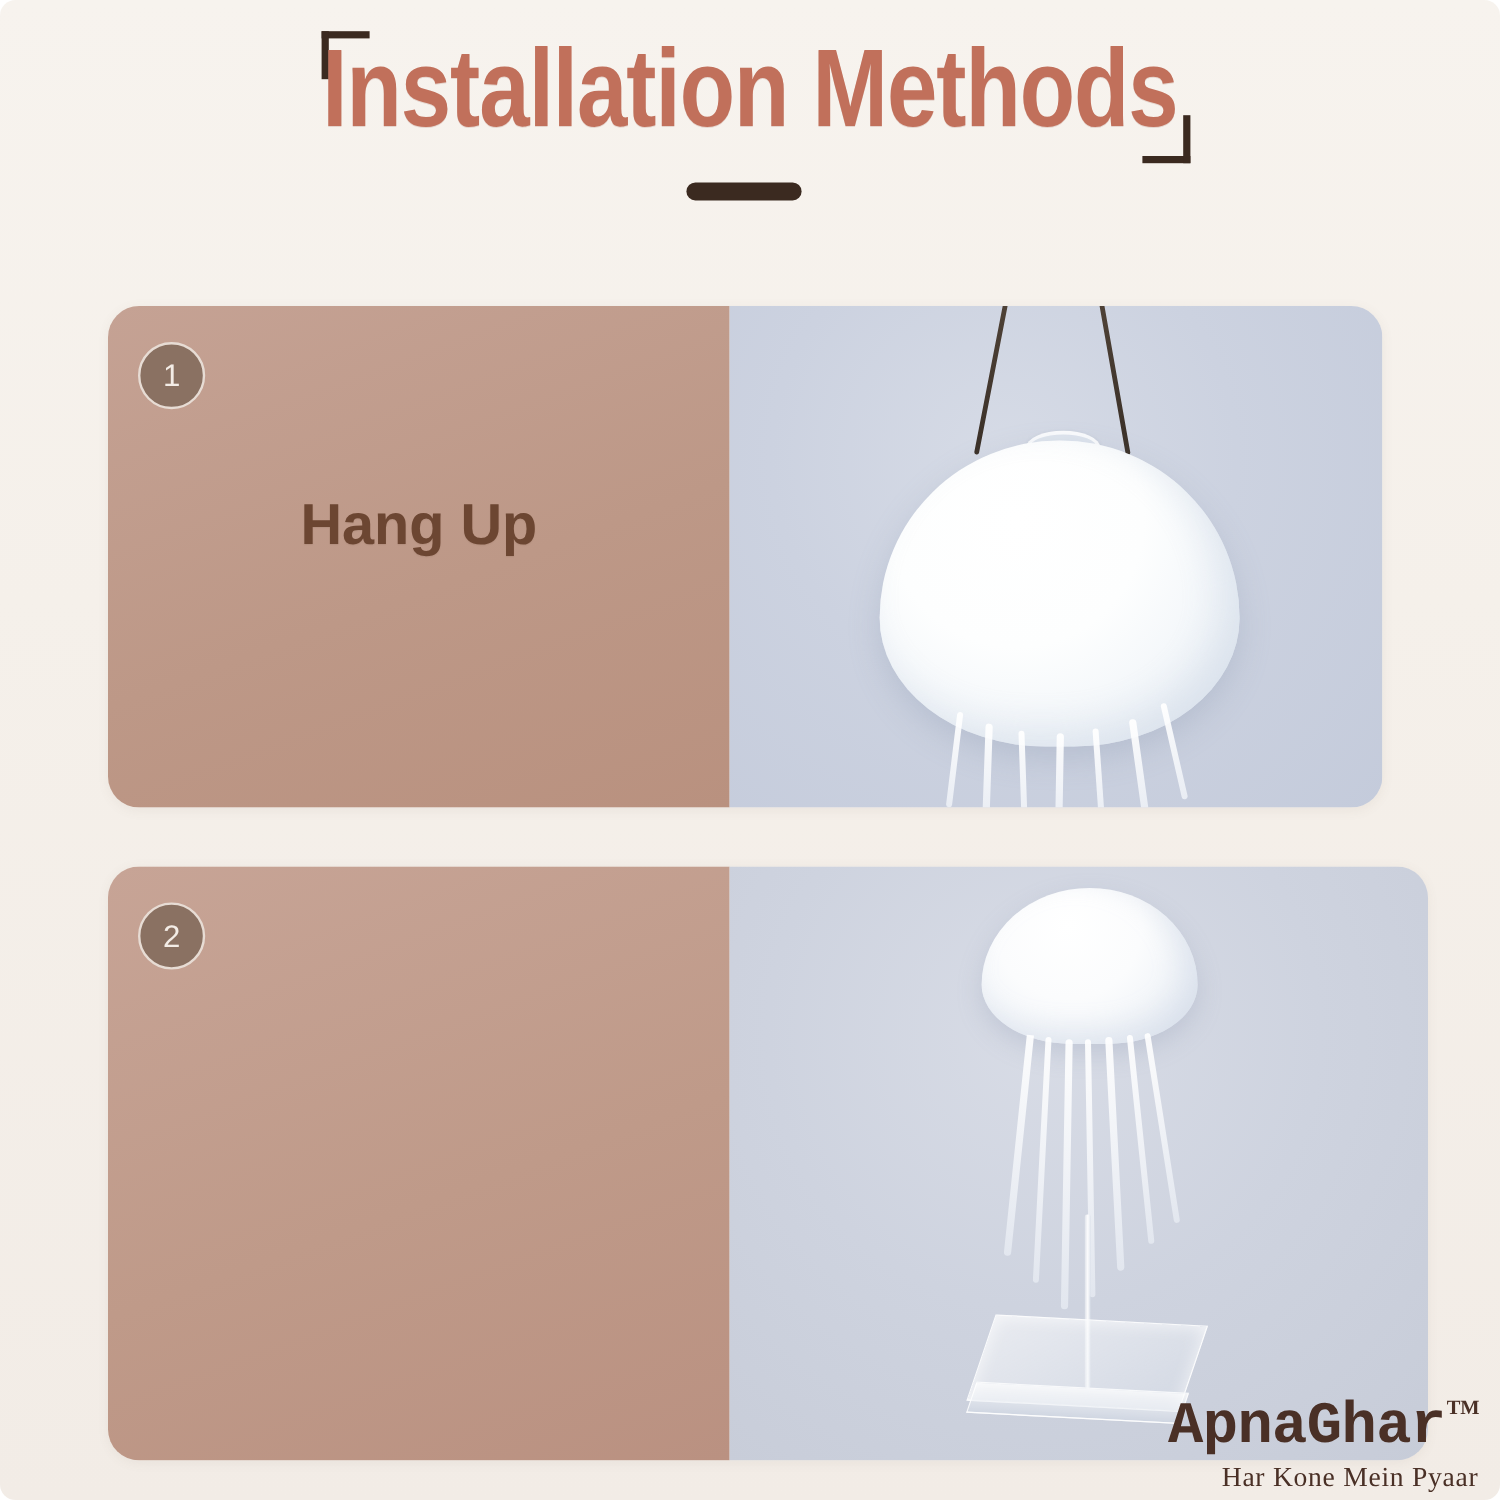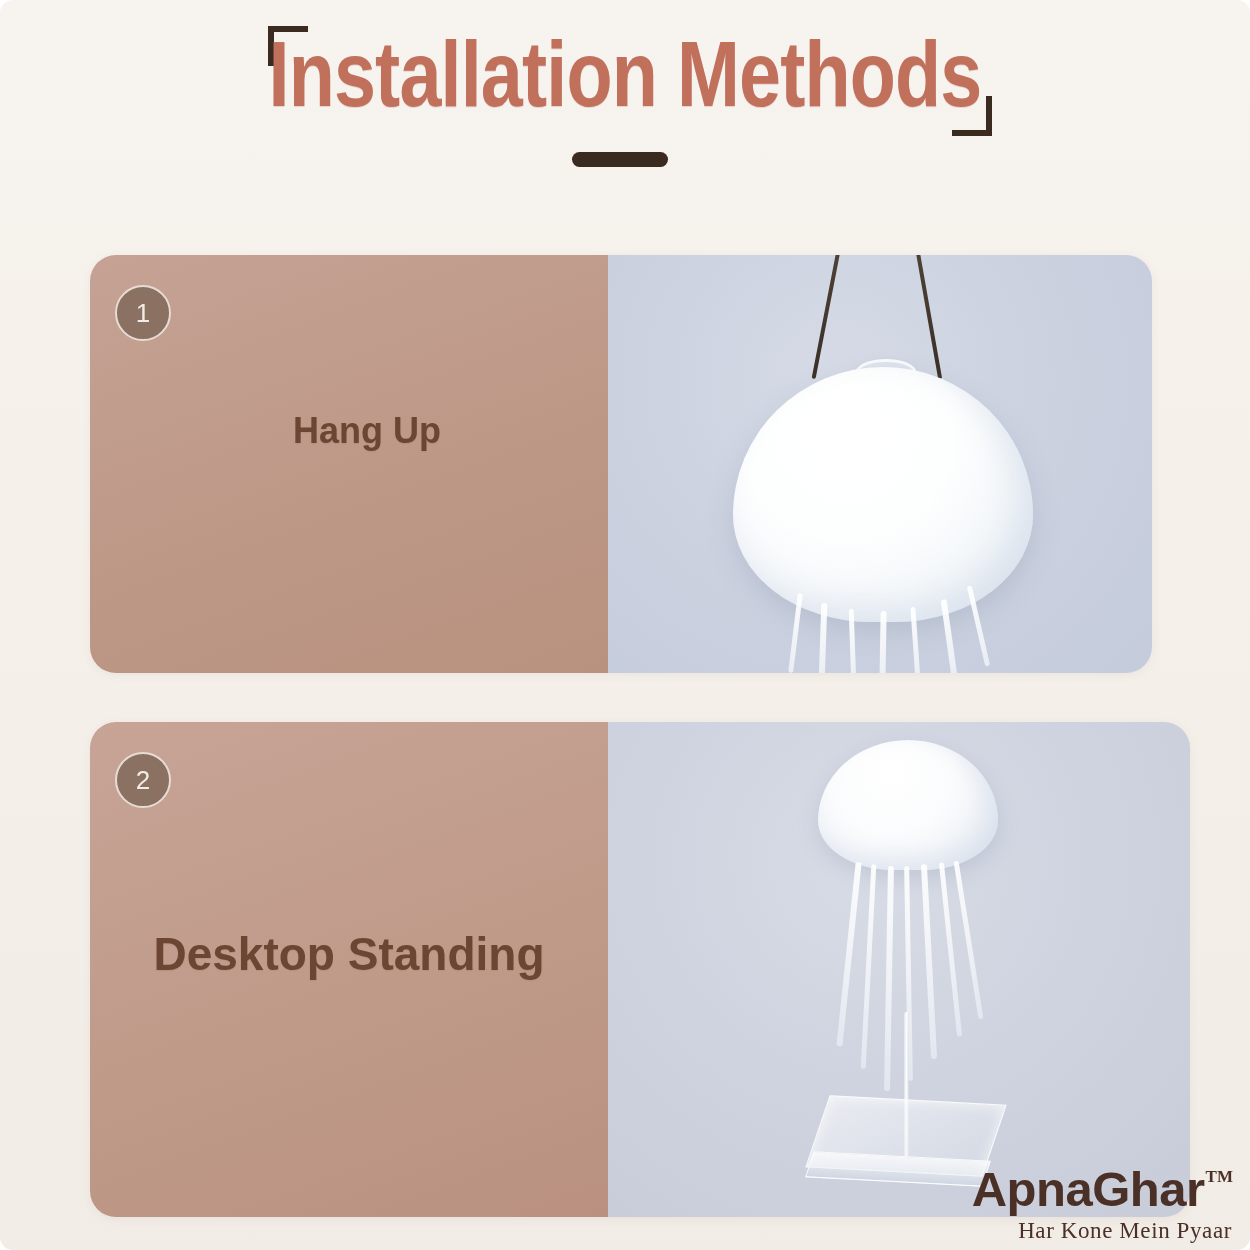--- a/index.html
+++ b/index.html
@@ -106,21 +106,21 @@
     position: absolute;
     left: 0;
     width: 518px;
     text-align: center;
     color: #6c4632;
     font-weight: 700;
     font-family: "Liberation Sans", sans-serif;
     text-shadow: 0 1px 1px rgba(90,55,40,0.10);
     white-space: nowrap;
   }
-  #card-1 .card-label { top: 410px; font-size: 36px; padding-left: 18px; }
+  #card-1 .card-label { top: 410px; font-size: 48px; }
   #card-1 .card-label { top: 0; }
   .label-pos-1 { top: 155px !important; font-size: 46px; }
   .label-pos-2 { top: 205px !important; font-size: 46px; }
 
   
   .card-photo {
     position: relative;
     flex: 1 1 auto;
     background:
       radial-gradient(circle at 42% 30%, #d6dbe6 0%, #ccd2e0 45%, #c4cbdb 100%);
@@ -209,21 +209,21 @@
   
   .watermark {
     position: absolute;
     right: 18px;
     bottom: 8px;
     text-align: right;
     line-height: 1;
     user-select: none;
   }
   .wm-main {
-    font-family: Liberation Sans, sans-serif;
+    font-family: Liberation Mono, monospace;
     font-weight: 700;
     font-size: 49px;
     color: #4a3026;
     letter-spacing: -0.5px;
     position: relative;
     display: inline-block;
     text-align: right;
   }
   .wm-tm {
     font-family: "Liberation Serif", serif;
@@ -271,21 +271,20 @@
       <div class="tent1" style="left:272px; top:356px; width:6px; height:74px; transform:rotate(1deg);"></div>
       <div class="tent1" style="left:305px; top:352px; width:5px; height:76px; transform:rotate(-4deg);"></div>
       <div class="tent1" style="left:338px; top:344px; width:6px; height:78px; transform:rotate(-8deg);"></div>
       <div class="tent1" style="left:368px; top:330px; width:5px; height:82px; transform:rotate(-13deg);"></div>
     </div>
   </div>
 
   <div class="card" id="card-2">
     <div class="card-left">
       <div class="badge">2</div>
-      <div class="card-label label-pos-2">Desktop Standing</div>
     </div>
     <div class="card-photo">
       <div class="dome2"></div>
       <div class="tent2" style="left:238px; top:140px; width:6px; height:185px; transform:rotate(6deg); border-radius:0 0 4px 4px;"></div>
       <div class="tent2" style="left:258px; top:142px; width:5px; height:205px; transform:rotate(3deg);"></div>
       <div class="tent2" style="left:278px; top:144px; width:6px; height:225px; transform:rotate(1deg);"></div>
       <div class="tent2" style="left:298px; top:144px; width:5px; height:215px; transform:rotate(-1deg);"></div>
       <div class="tent2" style="left:318px; top:142px; width:6px; height:195px; transform:rotate(-3deg);"></div>
       <div class="tent2" style="left:340px; top:140px; width:5px; height:175px; transform:rotate(-6deg);"></div>
       <div class="tent2" style="left:358px; top:138px; width:5px; height:160px; transform:rotate(-9deg);"></div>

